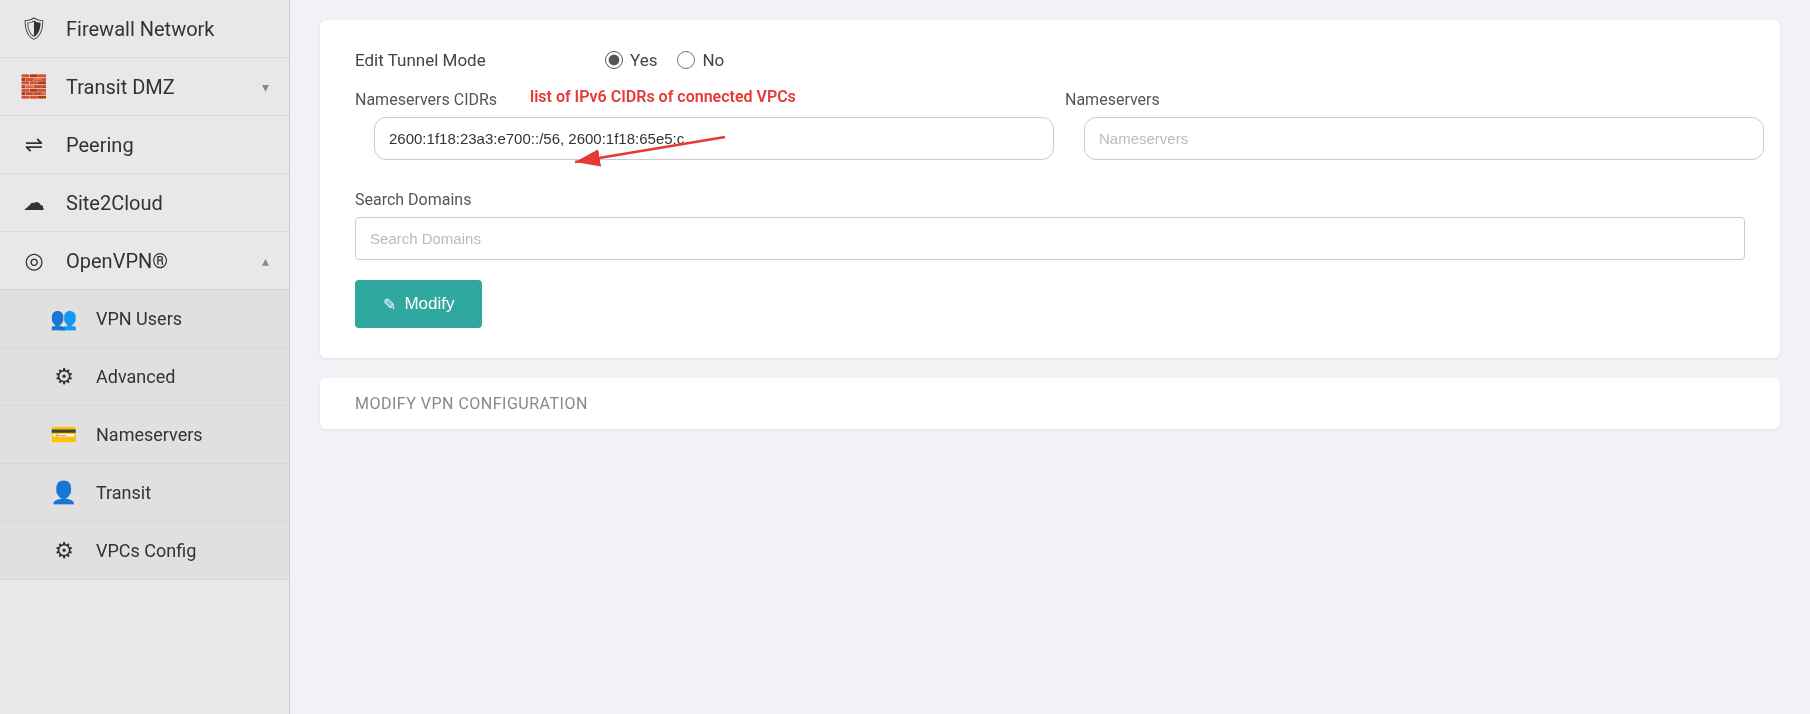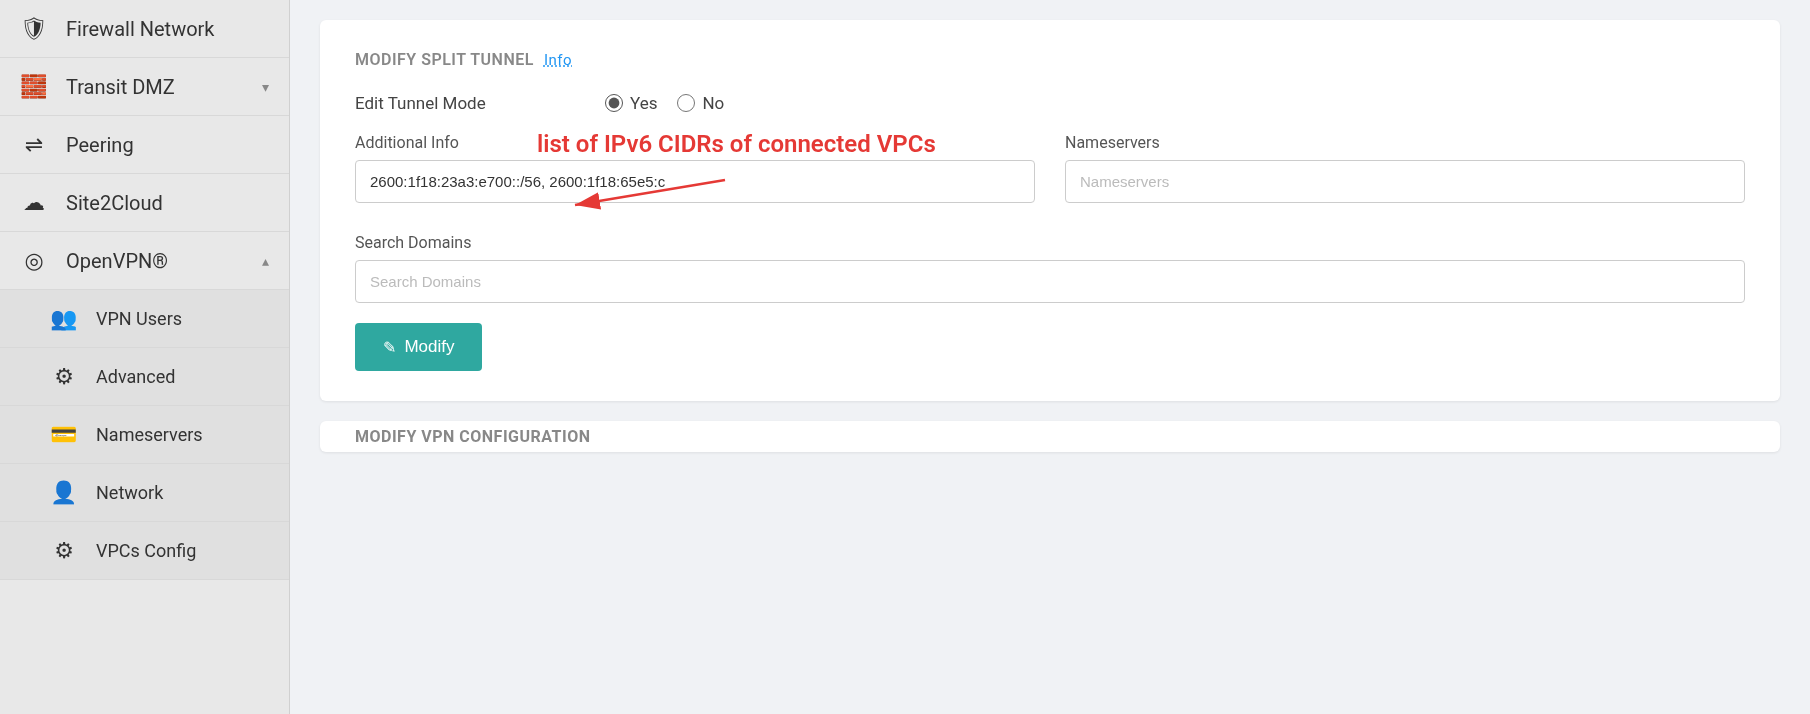--- a/index.html
+++ b/index.html
@@ -142,25 +142,26 @@
       display: block;
       font-size: 16px;
       color: #555;
       margin-bottom: 8px;
     }
 
     .form-field input {
       width: 100%;
       padding: 12px 14px;
       border: 1px solid #ccc;
-      border-radius: 4px;
+      border-radius: 12px;
       font-size: 15px;
       color: #333;
       outline: none;
       background: #fff;
+      margin-left: 19px;
     }
 
     .form-field input::placeholder {
       color: #bbb;
     }
 
     .form-field-full {
       margin-bottom: 20px;
     }
 
@@ -217,25 +218,25 @@
       left: 580px;
       color: #e53935;
       font-size: 22px;
       font-weight: 600;
       pointer-events: none;
       white-space: nowrap;
     }
 
     .section-title-bottom {
       font-size: 16px;
-      font-weight: 700;
+      font-weight: 400;
       color: #888;
       letter-spacing: 0.5px;
       text-transform: uppercase;
-      padding: 6px 35px;
+      padding: 16px 35px;
       background: #fff;
       border-radius: 6px;
       box-shadow: 0 1px 3px rgba(0,0,0,0.08);
     }
   </style>
 </head>
 <body>
 
 <nav class="sidebar">
 
@@ -276,68 +277,64 @@
     <span class="label">Advanced</span>
   </div>
 
   <div class="sidebar-item sub">
     <span class="icon">💳</span>
     <span class="label">Nameservers</span>
   </div>
 
   <div class="sidebar-item sub">
     <span class="icon">👤</span>
-    <span class="label">Network</span>
+    <span class="label">Transit</span>
   </div>
 
   <div class="sidebar-item sub">
     <span class="icon">⚙</span>
     <span class="label">VPCs Config</span>
   </div>
 </nav>
 
 <main class="main">
 
   <div class="card">
-    <div class="card-title">
-      <span>MODIFY SPLIT TUNNEL</span>
-      <a class="info-link">Info</a>
-    </div>
 
     <div class="form-row">
       <span class="form-label">Edit Tunnel Mode</span>
       <div class="radio-group">
         <label class="radio-option">
           <input type="radio" name="split_tunnel" checked="" style="">
           <span>Yes</span>
         </label>
         <label class="radio-option">
           <input type="radio" name="split_tunnel" style="">
           <span>No</span>
         </label>
       </div>
     </div>
 
     <div class="form-grid">
       <div class="form-field">
-        <label>Additional Info</label>
+        <label>Nameservers CIDRs</label>
         <div class="annotation-container">
           <input type="text" value="2600:1f18:23a3:e700::/56, 2600:1f18:65e5:c" style="">
 
           
           <svg class="annotation-arrow" width="220" height="80" viewBox="0 0 220 80" style="position:absolute; top:-10px; left:200px; pointer-events:none; overflow:visible;">
             <defs>
               <marker id="arrowhead" markerWidth="10" markerHeight="7" refX="10" refY="3.5" orient="auto">
                 <polygon points="0 0, 10 3.5, 0 7" fill="#e53935"></polygon>
               </marker>
             </defs>
             <line x1="170" y1="30" x2="20" y2="55" stroke="#e53935" stroke-width="2.5" marker-end="url(#arrowhead)"></line>
           </svg>
           
-          <span class="annotation-text" style="position:absolute; top:-30px; left:182px; color:#e53935; font-size:24px; font-weight:600; white-space:nowrap;">list of IPv6 CIDRs of connected VPCs</span>
+          <span class="annotation-text" style="position:absolute; top:-30px; left:175px; color:#e53935; font-size:16px; font-weight:600; white-space:nowrap;">list of IPv6 CIDRs of connected VPCs</span>
         </div>
       </div>
       <div class="form-field">
         <label>Nameservers</label>
         <input type="text" placeholder="Nameservers" style="">
       </div>
     </div>
 
     <div class="form-field-full" style="margin-top:20px;">
       <label>Search Domains</label>

